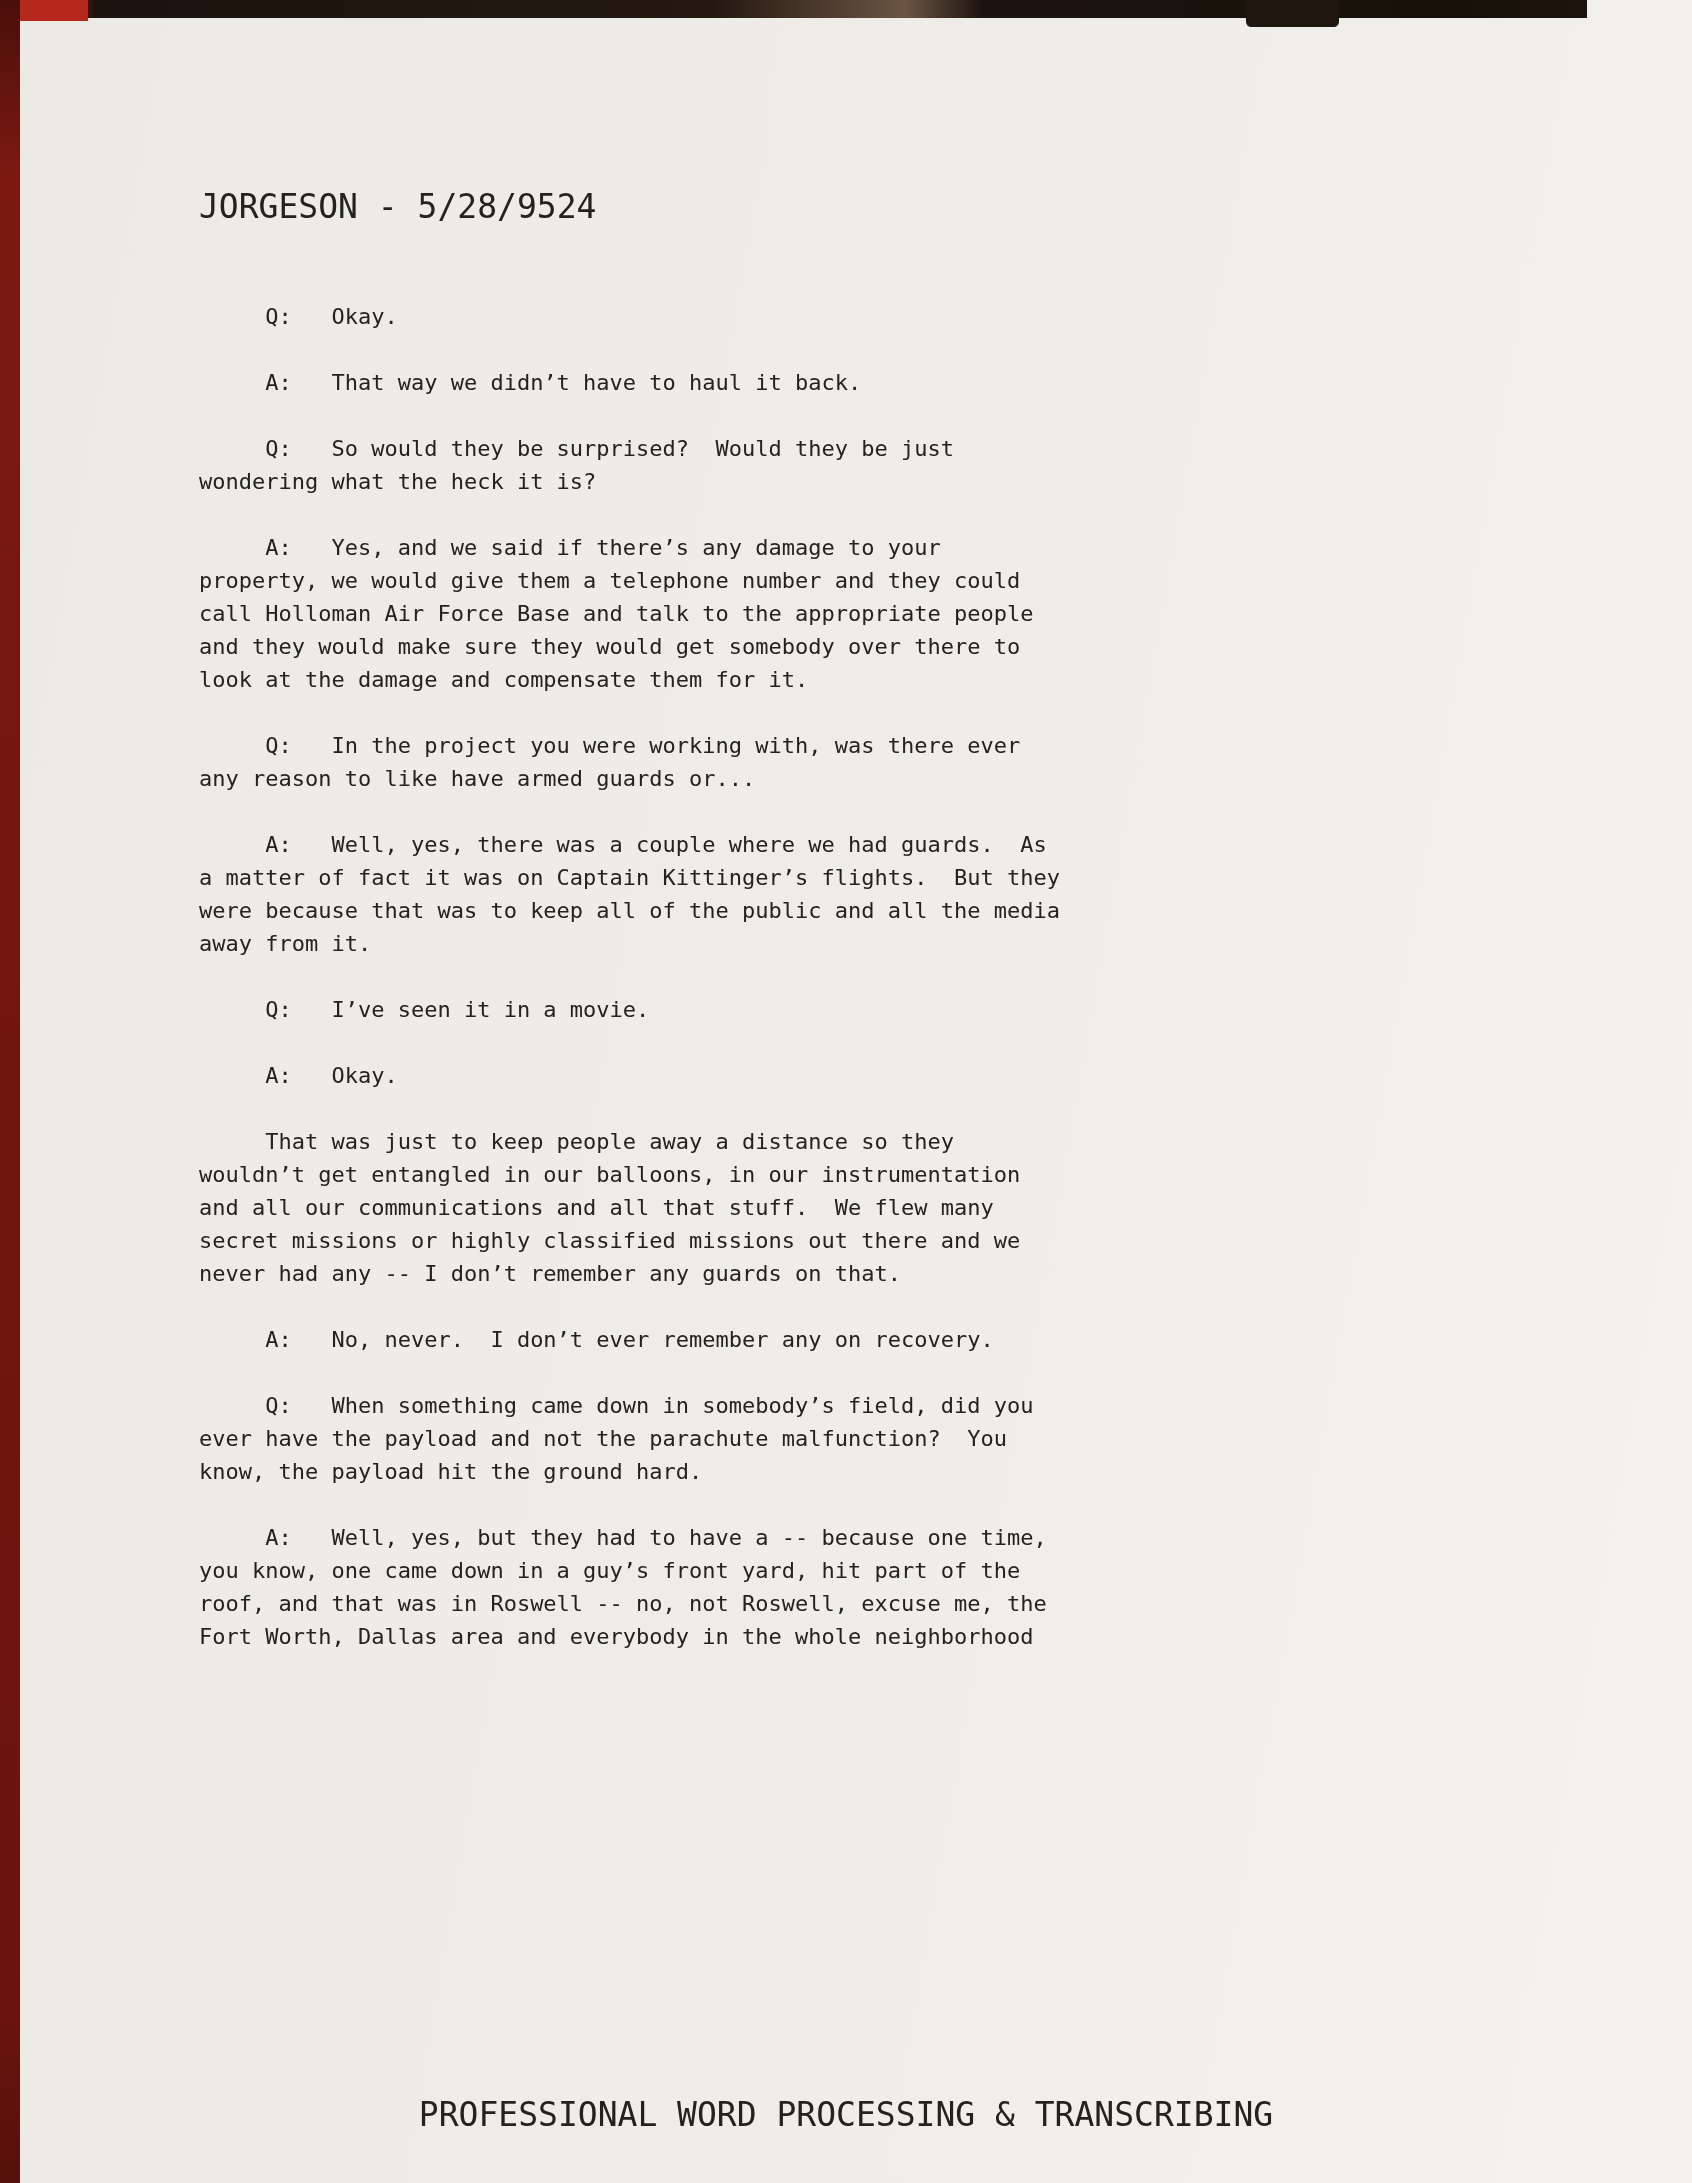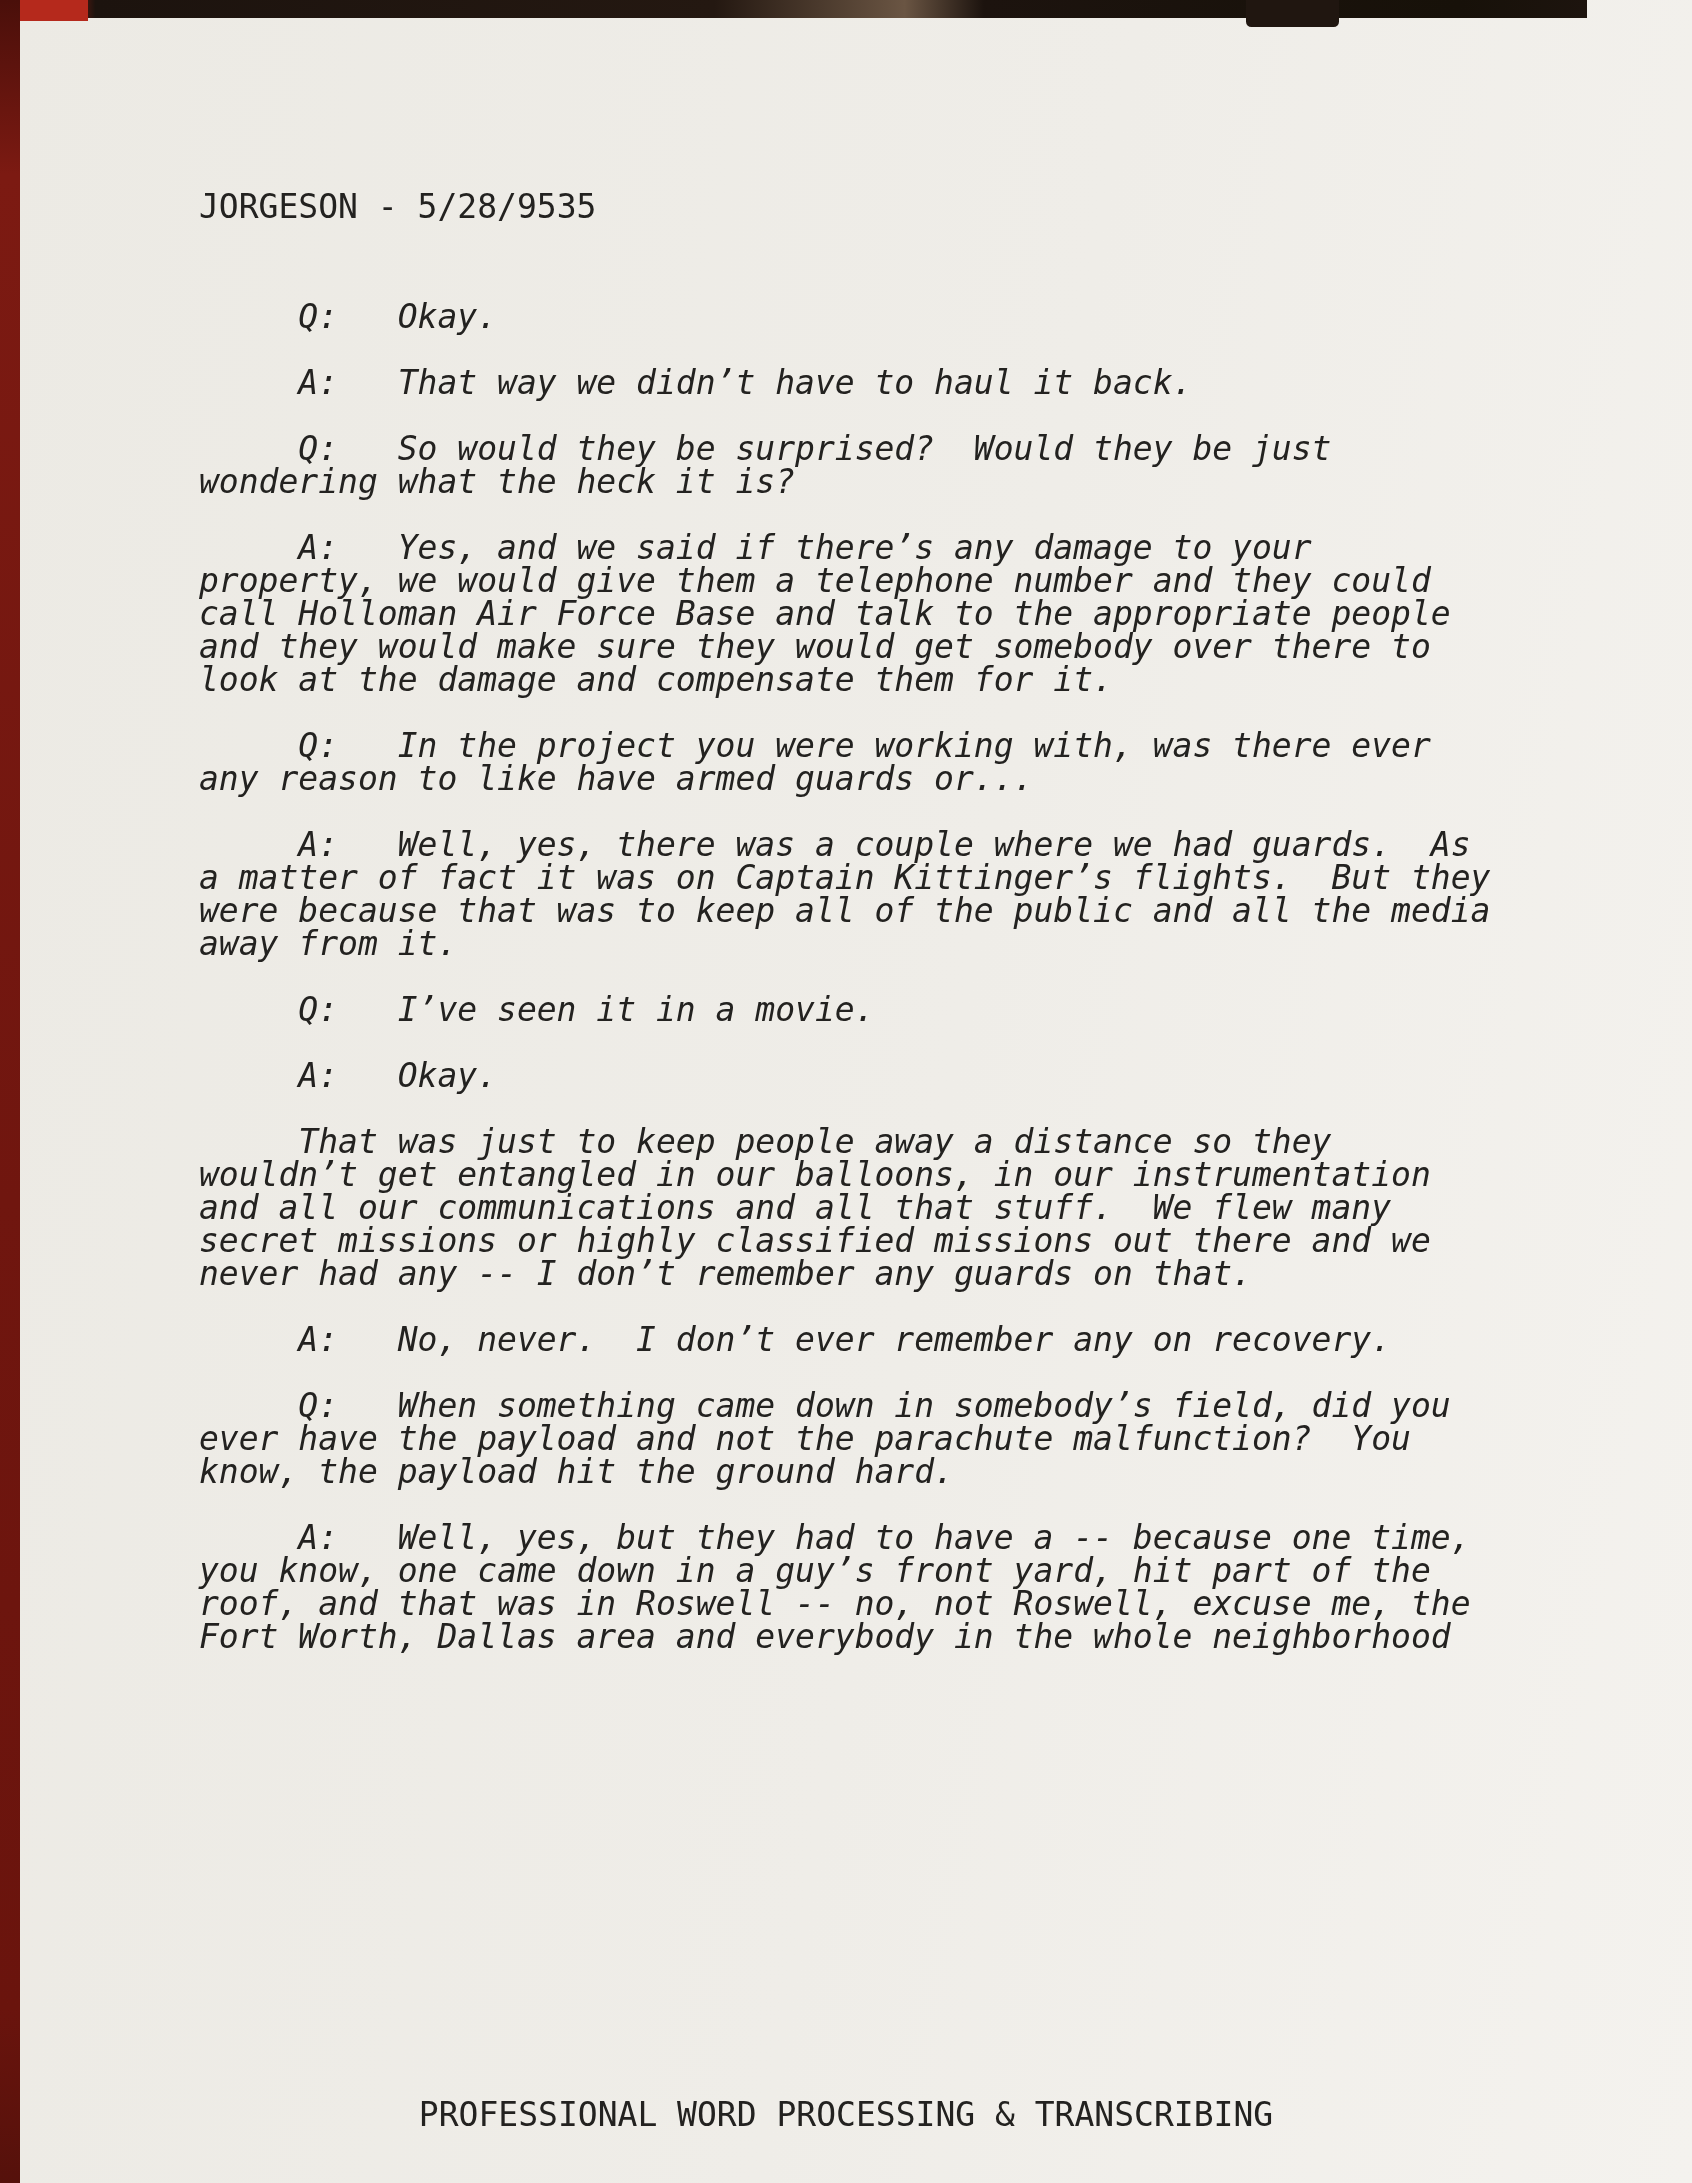--- a/index.html
+++ b/index.html
@@ -57,23 +57,22 @@
     justify-content: flex-start;
     font-size: 33px;
     line-height: 33px;
     letter-spacing: 0;
   }
   .content {
     position: absolute;
     top: 300px;
     left: 199px;
     width: 1321px;
-    font-size: 33px;
+    font-size: 22px;
     line-height: 33px;
-    font-style: italic;
   }
   .content p {
     margin: 0 0 33px 0;
     white-space: pre;
   }
   .content p:last-child { margin-bottom: 0; }
   .footer {
     position: absolute;
     top: 2020px;
     left: 0;
@@ -89,21 +88,21 @@
 
 <div class="page">
 
   <div class="scan-top-bar"></div>
   <div class="scan-corner-red"></div>
   <div class="scan-top-blob"></div>
   <div class="scan-left-bar"></div>
 
   <div class="header">
     <span>JORGESON - 5/28/95</span>
-    <span>35</span>
+    <span>24</span>
   </div>
 
   <div class="content">
     <p>     Q:   Okay.</p>
     <p>     A:   That way we didn’t have to haul it back.</p>
     <p>     Q:   So would they be surprised?  Would they be just
 wondering what the heck it is?</p>
     <p>     A:   Yes, and we said if there’s any damage to your
 property, we would give them a telephone number and they could
 call Holloman Air Force Base and talk to the appropriate people

